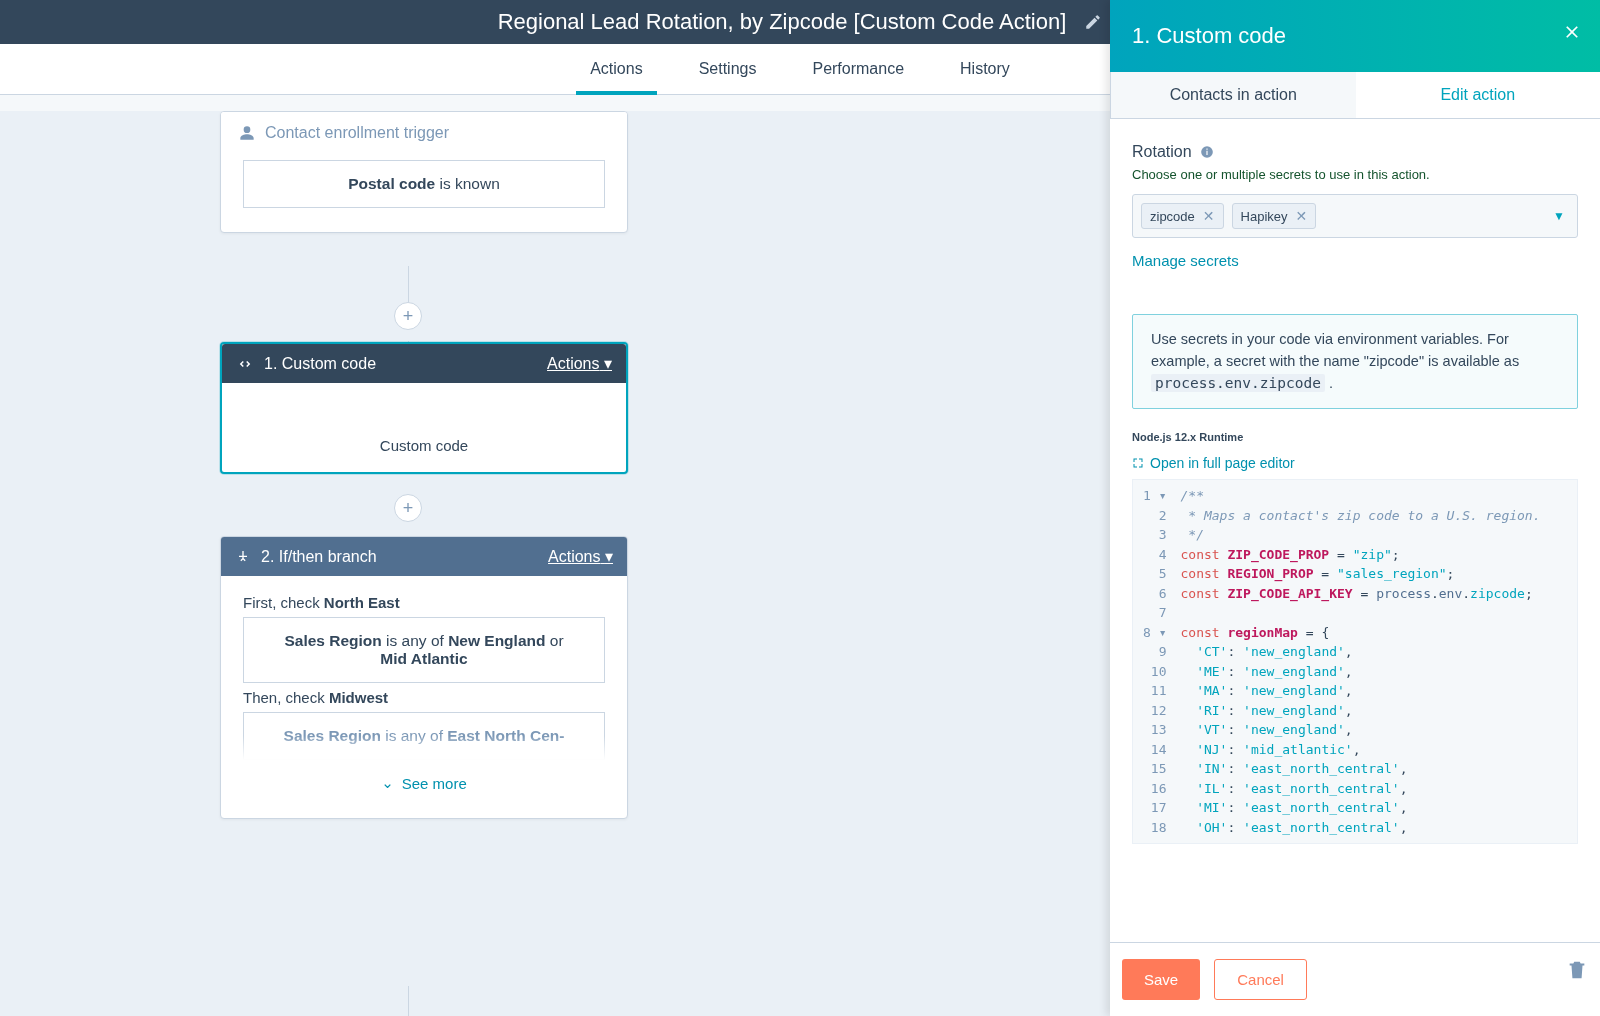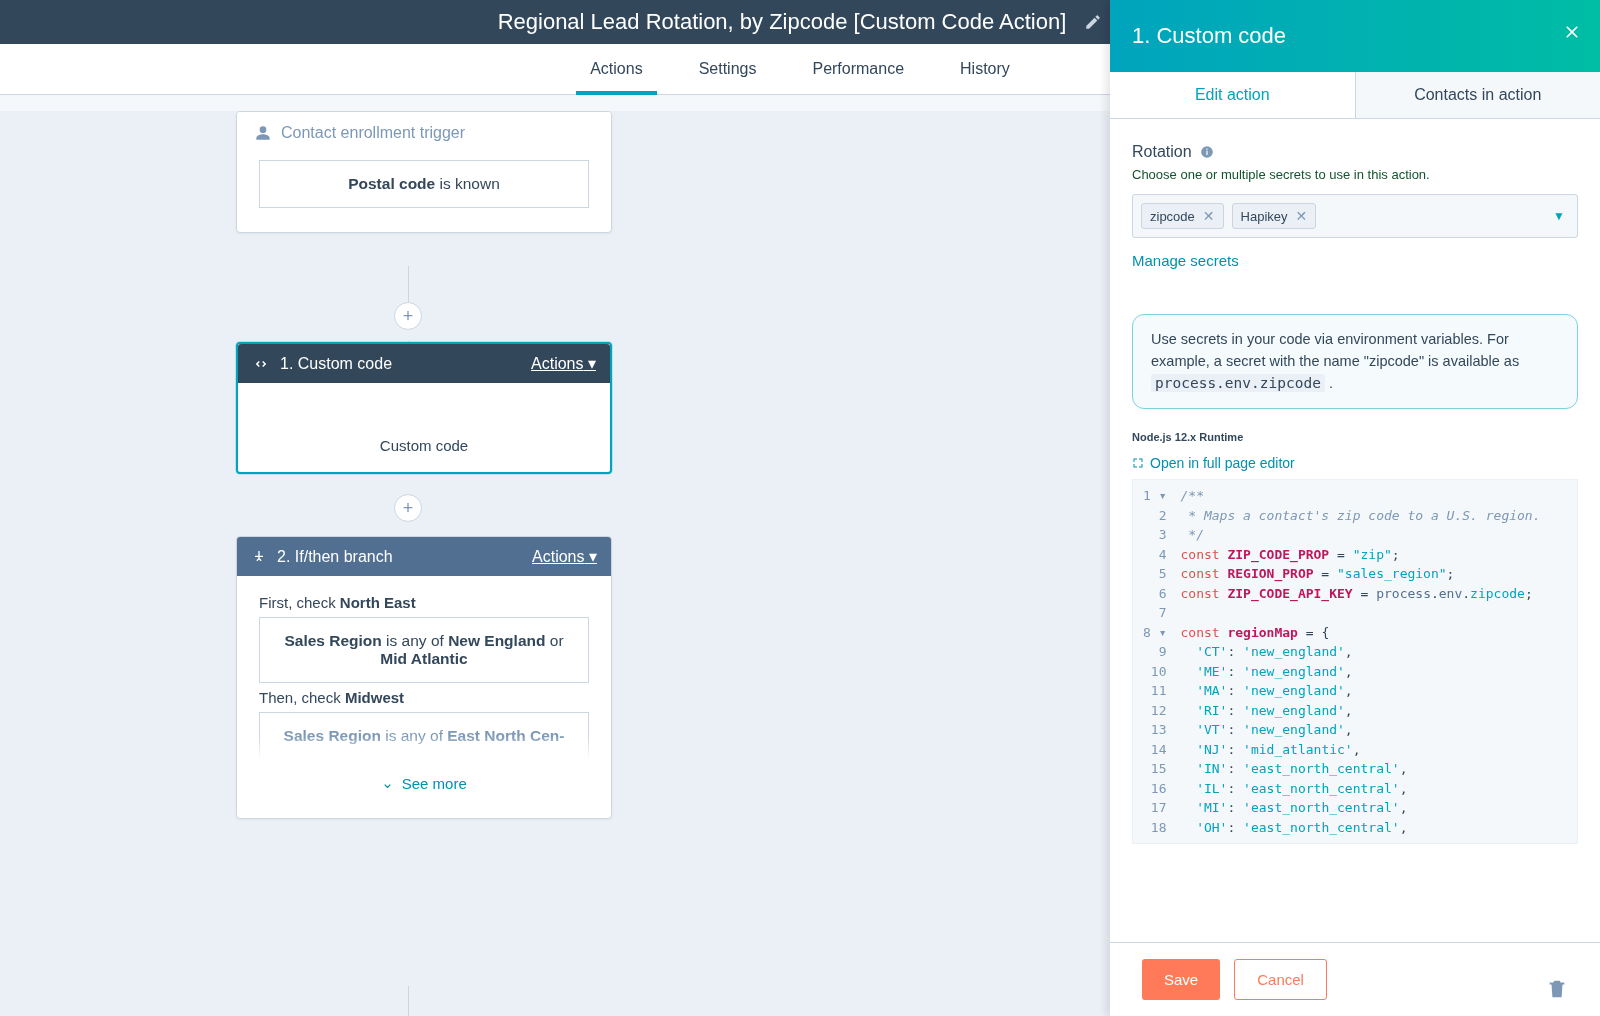--- a/index.html
+++ b/index.html
@@ -4,21 +4,21 @@
 <style>
 * { box-sizing: border-box; margin: 0; padding: 0; }
 body { font-family: -apple-system, BlinkMacSystemFont, "Segoe UI", Helvetica, Arial, sans-serif; background: #f5f8fa; overflow: hidden; width: 1600px; height: 1016px; position: relative; }
 .header { background: #33475b; height: 44px; display: flex; align-items: center; justify-content: center; color: #fff; position: relative; }
 .header-title { font-size: 22px; font-weight: 400; }
 .edit-icon { margin-left: 18px; fill: #cbd6e2; cursor: pointer; }
 .tabs-bar { background: #fff; height: 51px; border-bottom: 1px solid #cbd6e2; display: flex; align-items: stretch; justify-content: center; }
 .tab { padding: 0 28px; display: flex; align-items: center; color: #33475b; font-size: 16px; cursor: pointer; position: relative; }
 .tab.active::after { content: ''; position: absolute; bottom: -1px; left: 14px; right: 14px; height: 4px; background: #00a4bd; }
 .canvas { position: absolute; top: 111px; left: 0; right: 490px; bottom: 0; background: #eaf0f6; overflow: hidden; }
-.card { width: 376px; background: #fff; border: 1px solid #cbd6e2; border-radius: 4px; position: absolute; left: 236px; box-shadow: 0 1px 3px rgba(0,0,0,0.05); }
+.card { width: 408px; background: #fff; border: 1px solid #cbd6e2; border-radius: 4px; position: absolute; left: 220px; box-shadow: 0 1px 3px rgba(0,0,0,0.05); }
 .card.selected { border: 2px solid #00a4bd; box-shadow: 0 0 0 1px #00a4bd33; }
 .card-head { background: #516f90; color: #fff; padding: 10px 14px; display: flex; align-items: center; border-radius: 3px 3px 0 0; }
 .card.selected .card-head { background: #33475b; }
 .card-icon { margin-right: 10px; fill: #fff; }
 .card-title { font-size: 16px; flex: 1; }
 .card-actions { color: #fff; font-size: 16px; text-decoration: underline; display: flex; align-items: center; cursor: pointer; }
 .card-body { padding: 18px 22px; color: #33475b; font-size: 15px; }
 .trigger-card .card-head { background: #fff; color: #7c98b6; border-bottom: none; padding: 12px 18px 6px; }
 .trigger-card .card-icon { fill: #7c98b6; }
 .cond-box { border: 1px solid #cbd6e2; border-radius: 0; padding: 14px; margin: 6px 0; text-align: center; font-size: 15.5px; color: #33475b; }
@@ -36,36 +36,36 @@
 .panel-tab:not(.active) { background: #f5f8fa; border-left: 1px solid #cbd6e2; }
 .panel-body { flex: 1; overflow-y: auto; padding: 24px 22px; }
 .secrets-label { font-size: 16px; color: #33475b; margin-bottom: 6px; display: flex; align-items: center; }
 .info-icon { margin-left: 8px; fill: #7c98b6; cursor: pointer; }
 .secrets-sub { font-size: 13px; color: #14532d; margin-bottom: 12px; }
 .secrets-select { border: 1px solid #cbd6e2; border-radius: 3px; background: #f5f8fa; padding: 8px; display: flex; align-items: center; flex-wrap: wrap; position: relative; min-height: 42px; }
 .tag { background: #eaf0f6; border: 1px solid #cbd6e2; border-radius: 3px; padding: 4px 8px; margin-right: 8px; font-size: 13px; color: #33475b; display: flex; align-items: center; }
 .tag-x { margin-left: 8px; color: #7c98b6; cursor: pointer; font-size: 14px; }
 .select-caret { position: absolute; right: 12px; color: #00a4bd; font-size: 12px; }
 .manage-link { color: #0091ae; font-weight: 500; font-size: 15px; margin-top: 14px; display: inline-block; cursor: pointer; }
-.hint-box { border: 1px solid #7fd1de; background: #f5fbfc; border-radius: 12px; padding: 14px 18px; margin-top: 44px; font-size: 14.5px; color: #33475b; line-height: 1.5; }
+.hint-box { border: 1px solid #7fd1de; background: #f5fbfc; border-radius: 2px; padding: 14px 18px; margin-top: 44px; font-size: 14.5px; color: #33475b; line-height: 1.5; }
 .hint-box code { font-family: Consolas, Monaco, monospace; color: #33475b; background: #eaf0f6; padding: 1px 4px; border-radius: 2px; }
 .runtime { font-size: 11px; font-weight: 600; color: #33475b; margin-top: 22px; }
 .open-editor { color: #0091ae; font-size: 14px; margin-top: 12px; display: flex; align-items: center; cursor: pointer; font-weight: 500; }
 .open-editor svg { margin-right: 6px; fill: #0091ae; }
 .code-editor { background: #f5f8fa; border: 1px solid #eaf0f6; margin-top: 8px; font-family: Consolas, Monaco, monospace; font-size: 13px; line-height: 1.5; display: flex; }
 .gutter { background: #f5f8fa; padding: 6px 6px 6px 10px; text-align: right; color: #7c98b6; user-select: none; }
 .gutter div { white-space: nowrap; }
 .code-lines { padding: 6px 8px; flex: 1; color: #33475b; white-space: pre; overflow: hidden; }
 .tok-cm { color: #7c98b6; font-style: italic; }
 .tok-kw { color: #d9534f; }
 .tok-var { color: #be185d; font-weight: bold; }
 .tok-str { color: #00a4bd; }
 .tok-prop { color: #516f90; }
 .tok-env { color: #00a4bd; }
-.panel-foot { border-top: 1px solid #cbd6e2; padding: 16px 32px; display: flex; align-items: flex-end; }
+.panel-foot { border-top: 1px solid #cbd6e2; padding: 16px 12px; display: flex; align-items: flex-start; }
 .btn-save { background: #ff7a59; color: #fff; border: none; padding: 12px 22px; border-radius: 3px; font-size: 15px; cursor: pointer; margin-right: 14px; }
 .btn-cancel { background: #fff; color: #ff7a59; border: 1px solid #ff7a59; padding: 11px 22px; border-radius: 3px; font-size: 15px; cursor: pointer; }
 .trash { margin-left: auto; fill: #7c98b6; cursor: pointer; }
 </style>
 </head>
 <body>
 
 <div class="header">
   <span class="header-title">Regional Lead Rotation, by Zipcode [Custom Code Action]</span>
   <svg class="edit-icon" width="18" height="18" viewBox="0 0 24 24">
@@ -145,22 +145,22 @@
 </div>
 
 <div class="side-panel">
   <div class="panel-head">
     <span>1. Custom code</span>
     <svg class="panel-close" width="20" height="20" viewBox="0 0 24 24">
         <path d="M19 6.4L17.6 5 12 10.6 6.4 5 5 6.4 10.6 12 5 17.6 6.4 19 12 13.4 17.6 19 19 17.6 13.4 12 19 6.4z"></path>
       </svg>
   </div>
   <div class="panel-tabs">
+    <div class="panel-tab">Contacts in action</div>
     <div class="panel-tab active">Edit action</div>
-    <div class="panel-tab">Contacts in action</div>
   </div>
   <div class="panel-body">
     <div class="secrets-label">
       <span>Rotation</span>
       <svg class="info-icon" width="14" height="14" viewBox="0 0 24 24">
           <circle cx="12" cy="12" r="10" fill="#7c98b6"></circle>
           <path d="M11 10h2v7h-2zm0-4h2v2h-2z" fill="#fff"></path>
         </svg>
     </div>
     <div class="secrets-sub">Choose one or multiple secrets to use in this action.</div>

